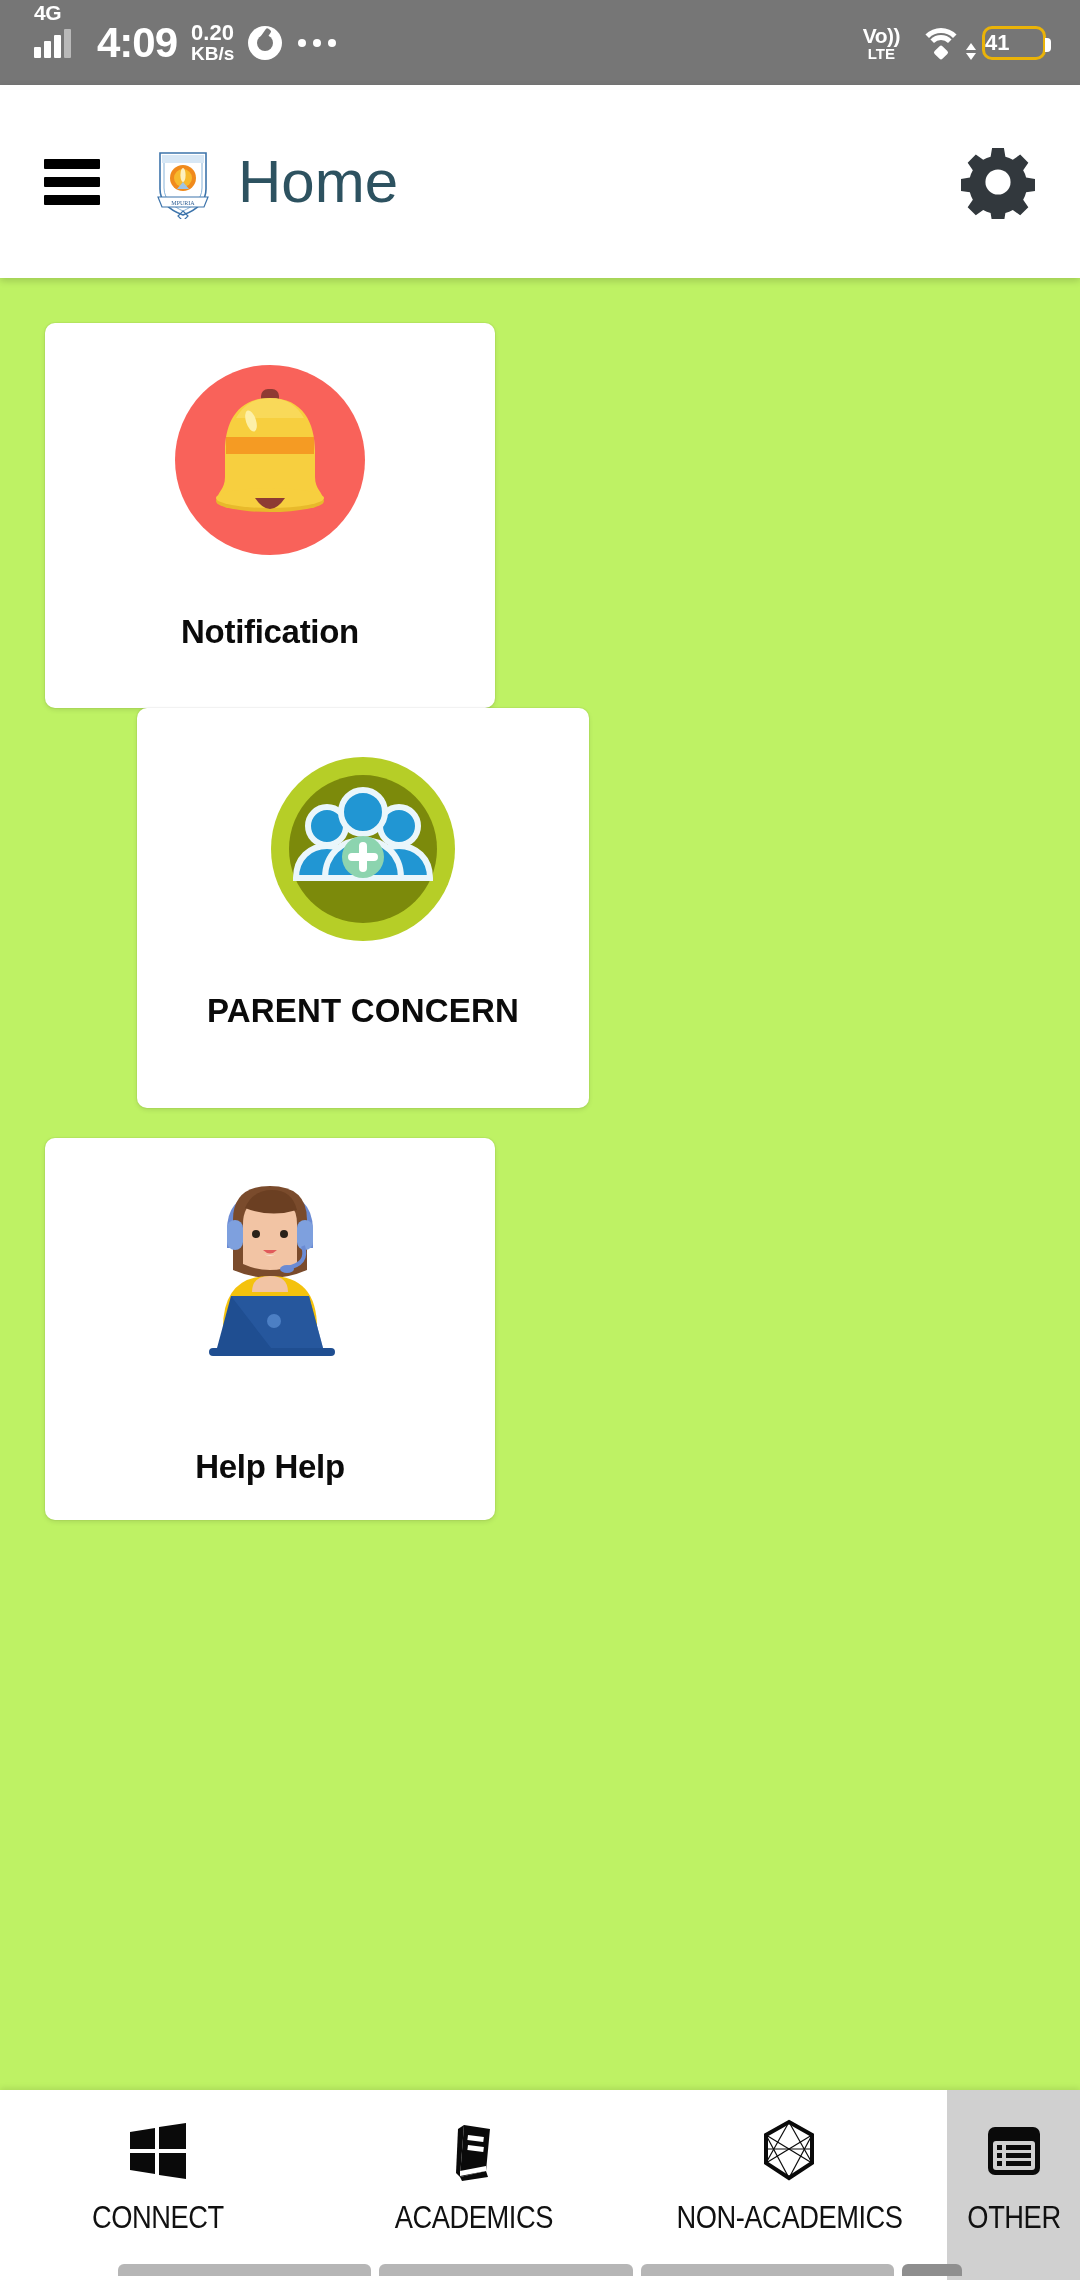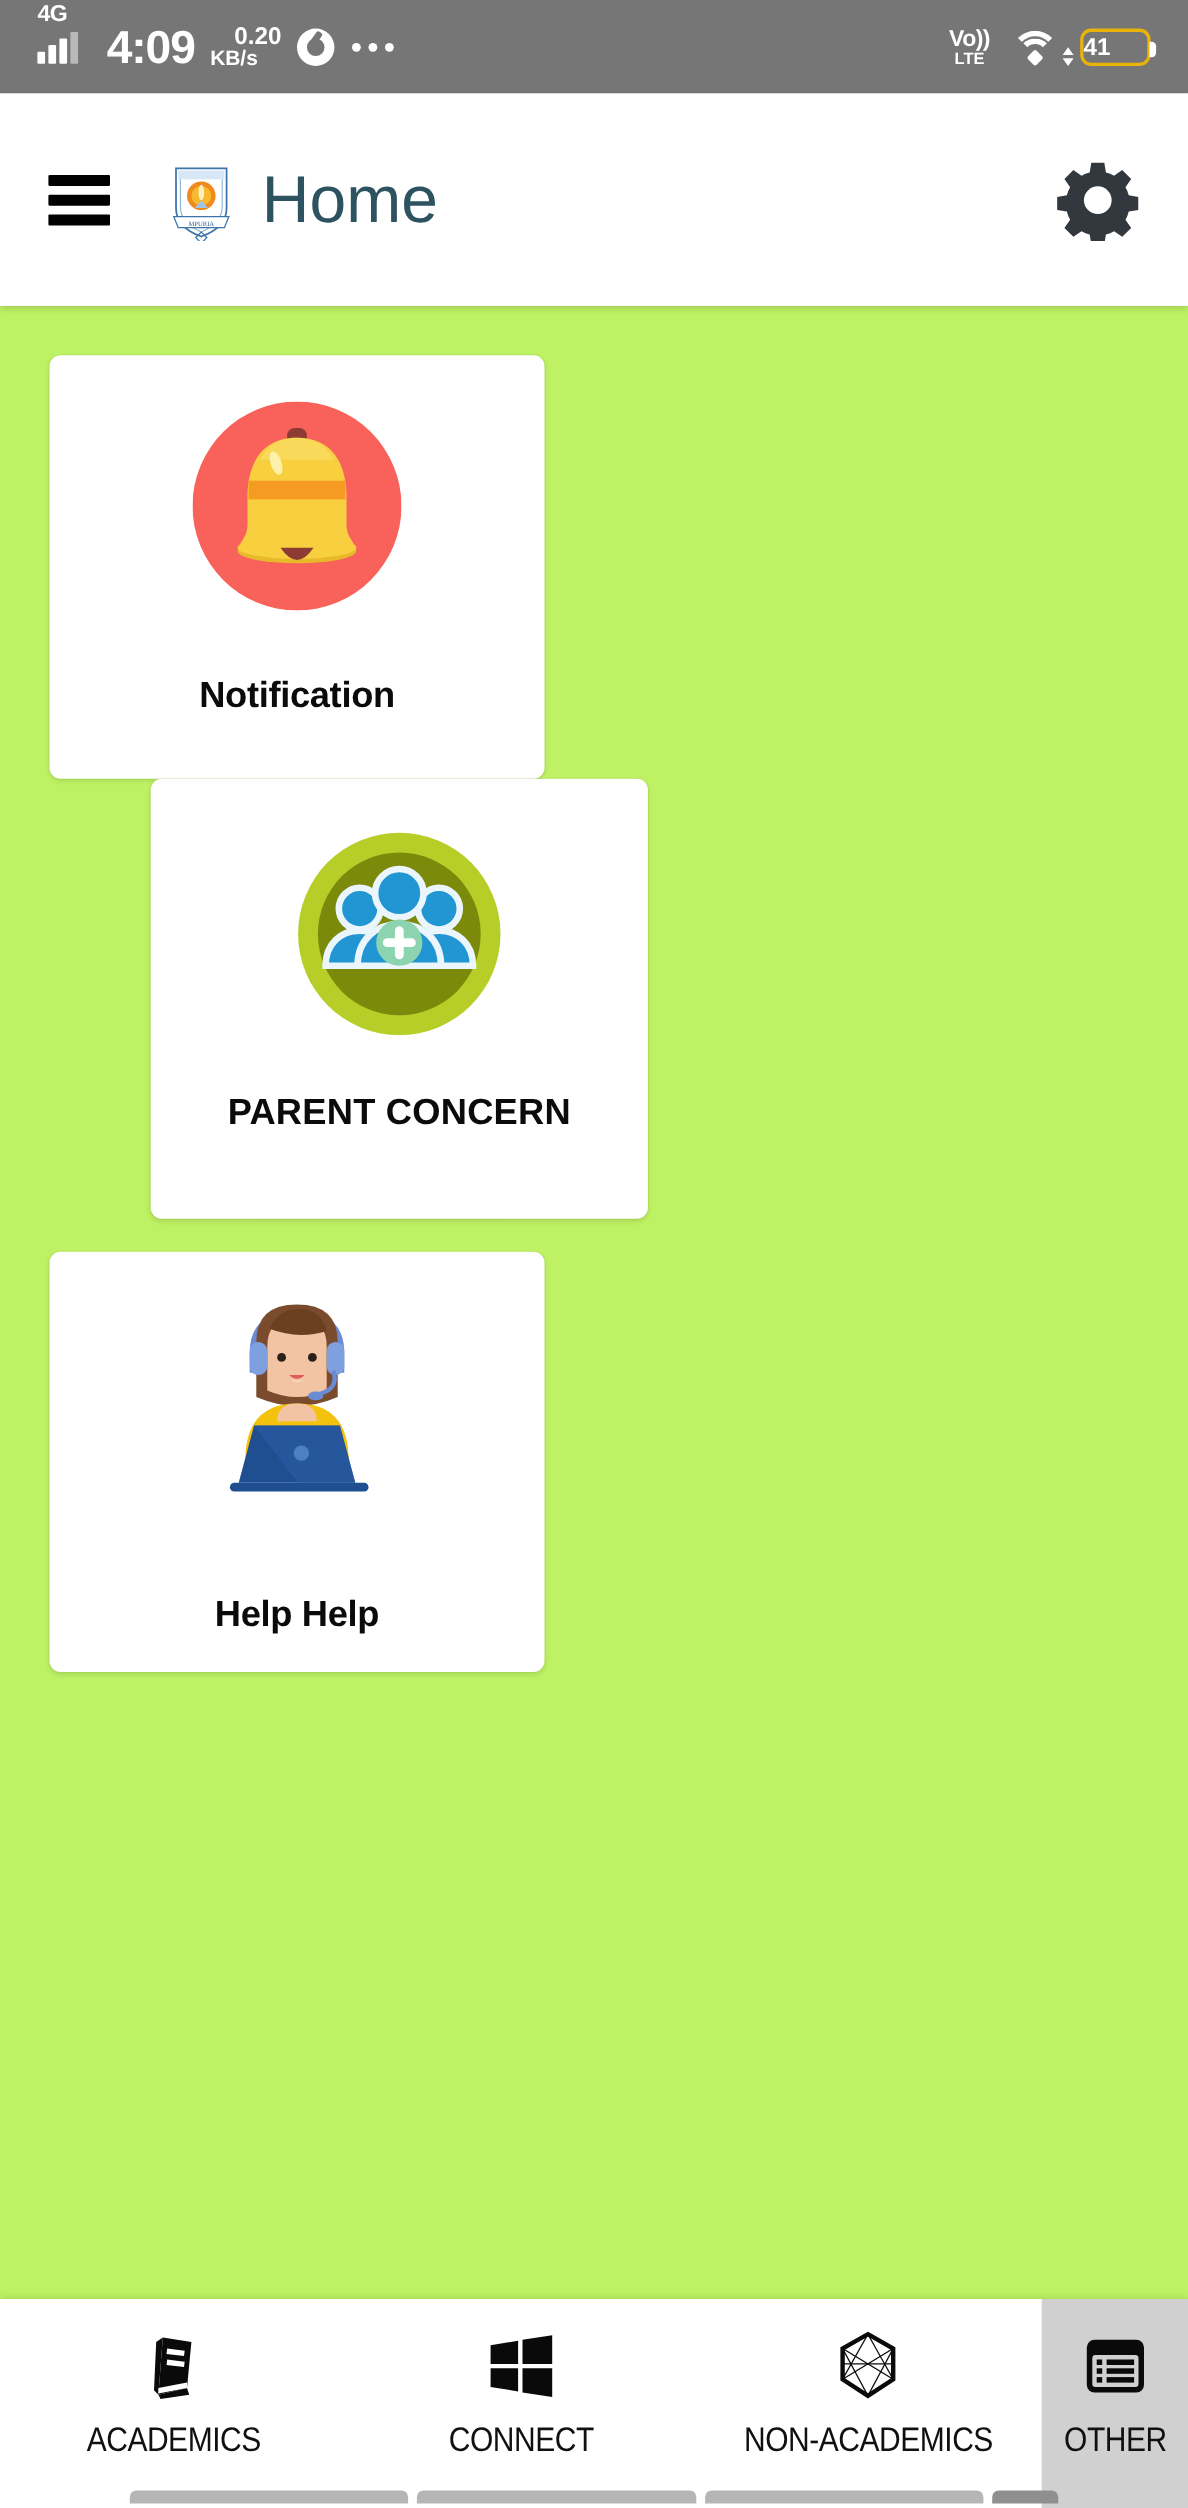--- a/index.html
+++ b/index.html
@@ -21,21 +21,21 @@
   .sig-wrap { display: flex; align-items: flex-end; position: relative; margin-right: 10px; margin-left: 10px;}
   .g4 { position: absolute; top: -26px; left: 0px; font-size: 21px; font-weight: bold; letter-spacing: -0.5px; line-height: 1; }
   .bars { display: flex; align-items: flex-end; gap: 3px; height: 30px; padding-top: 6px; }
   .bars i { display: block; width: 7px; background: #ffffff; border-radius: 1px; }
   .bars i:nth-child(1){ height: 11px; }
   .bars i:nth-child(2){ height: 17px; }
   .bars i:nth-child(3){ height: 23px; }
   .bars i:nth-child(4){ height: 29px; background: #b9b9b9; }
   .clock { font-size: 42px; font-weight: bold; letter-spacing: -1px; margin-left: 16px; line-height: 1; }
   .netspeed { margin-left: 14px; line-height: 1.05; text-align: left; }
-  .netspeed .ns-num { font-size: 22px; font-weight: bold; display: block; margin-left: 22px; }
+  .netspeed .ns-num { font-size: 22px; font-weight: bold; display: block; }
   .netspeed .ns-unit { font-size: 19px; font-weight: bold; display: block; }
   .chrome-ic { margin-left: 14px; width: 34px; height: 34px; position: relative; }
   .chrome-ic .outer { position:absolute; inset:0; border-radius:50%; background:#fff; }
   .chrome-ic .inner { position:absolute; left:9px; top:9px; width:16px; height:16px; border-radius:50%; background:#767676; }
   .chrome-ic .slash { position:absolute; left:14px; top:2px; width:6px; height:15px; background:#767676; transform: rotate(35deg); border-radius:2px;}
   .dots { margin-left: 16px; display: flex; gap: 7px; align-items: center; }
   .dots i { width: 8px; height: 8px; border-radius: 50%; background: #ffffff; display:block; }
   .sb-right { margin-left: auto; display: flex; align-items: center; gap: 18px; padding-right: 10px; }
   .volte { line-height: 1.0; text-align: center; font-weight: bold; }
   .volte .v1 { font-size: 21px; display: block; letter-spacing: -0.5px;}
@@ -248,41 +248,41 @@
       </div>
 
     </div>
   </div>
 
   <div class="bottomnav">
 
     <div class="navitem">
       <div class="nav-ic">
         <svg width="64" height="64" viewBox="0 0 64 64">
+          <path d="M4 13 L29 9 V30 H4 Z" fill="#0a0a0a"></path>
+          <path d="M33 8 L60 4 V30 H33 Z" fill="#0a0a0a"></path>
+          <path d="M4 34 H29 V55 L4 51 Z" fill="#0a0a0a"></path>
+          <path d="M33 34 H60 V60 L33 56 Z" fill="#0a0a0a"></path>
+        </svg>
+      </div>
+      <div class="nav-label">CONNECT</div>
+    </div>
+
+    <div class="navitem">
+      <div class="nav-ic">
+        <svg width="64" height="64" viewBox="0 0 64 64">
           <path d="M22 6 L48 10 L44 52 L18 58 Z" fill="#0a0a0a"></path>
           <path d="M18 58 L44 52 L46 58 L20 62 Z" fill="#0a0a0a"></path>
           <path d="M16 10 L22 6 L18 58 L14 54 Z" fill="#0a0a0a"></path>
           <rect x="26" y="16" width="16" height="5" fill="#ffffff" transform="rotate(7 26 16)"></rect>
           <rect x="26" y="26" width="16" height="5" fill="#ffffff" transform="rotate(7 26 26)"></rect>
           <path d="M18 52 L44 47 L44 52 L18 57 Z" fill="#ffffff"></path>
         </svg>
       </div>
       <div class="nav-label">ACADEMICS</div>
-    </div>
-
-    <div class="navitem">
-      <div class="nav-ic">
-        <svg width="64" height="64" viewBox="0 0 64 64">
-          <path d="M4 13 L29 9 V30 H4 Z" fill="#0a0a0a"></path>
-          <path d="M33 8 L60 4 V30 H33 Z" fill="#0a0a0a"></path>
-          <path d="M4 34 H29 V55 L4 51 Z" fill="#0a0a0a"></path>
-          <path d="M33 34 H60 V60 L33 56 Z" fill="#0a0a0a"></path>
-        </svg>
-      </div>
-      <div class="nav-label">CONNECT</div>
     </div>
 
     <div class="navitem">
       <div class="nav-ic">
         <svg width="66" height="66" viewBox="0 0 66 66">
           <polygon points="33,4 56,17 56,45 33,60 10,45 10,17" fill="none" stroke="#0a0a0a" stroke-width="4"></polygon>
           <g stroke="#0a0a0a" stroke-width="1.2" fill="none">
             <line x1="33" y1="4" x2="56" y2="45"></line>
             <line x1="33" y1="4" x2="10" y2="45"></line>
             <line x1="56" y1="17" x2="10" y2="45"></line>

